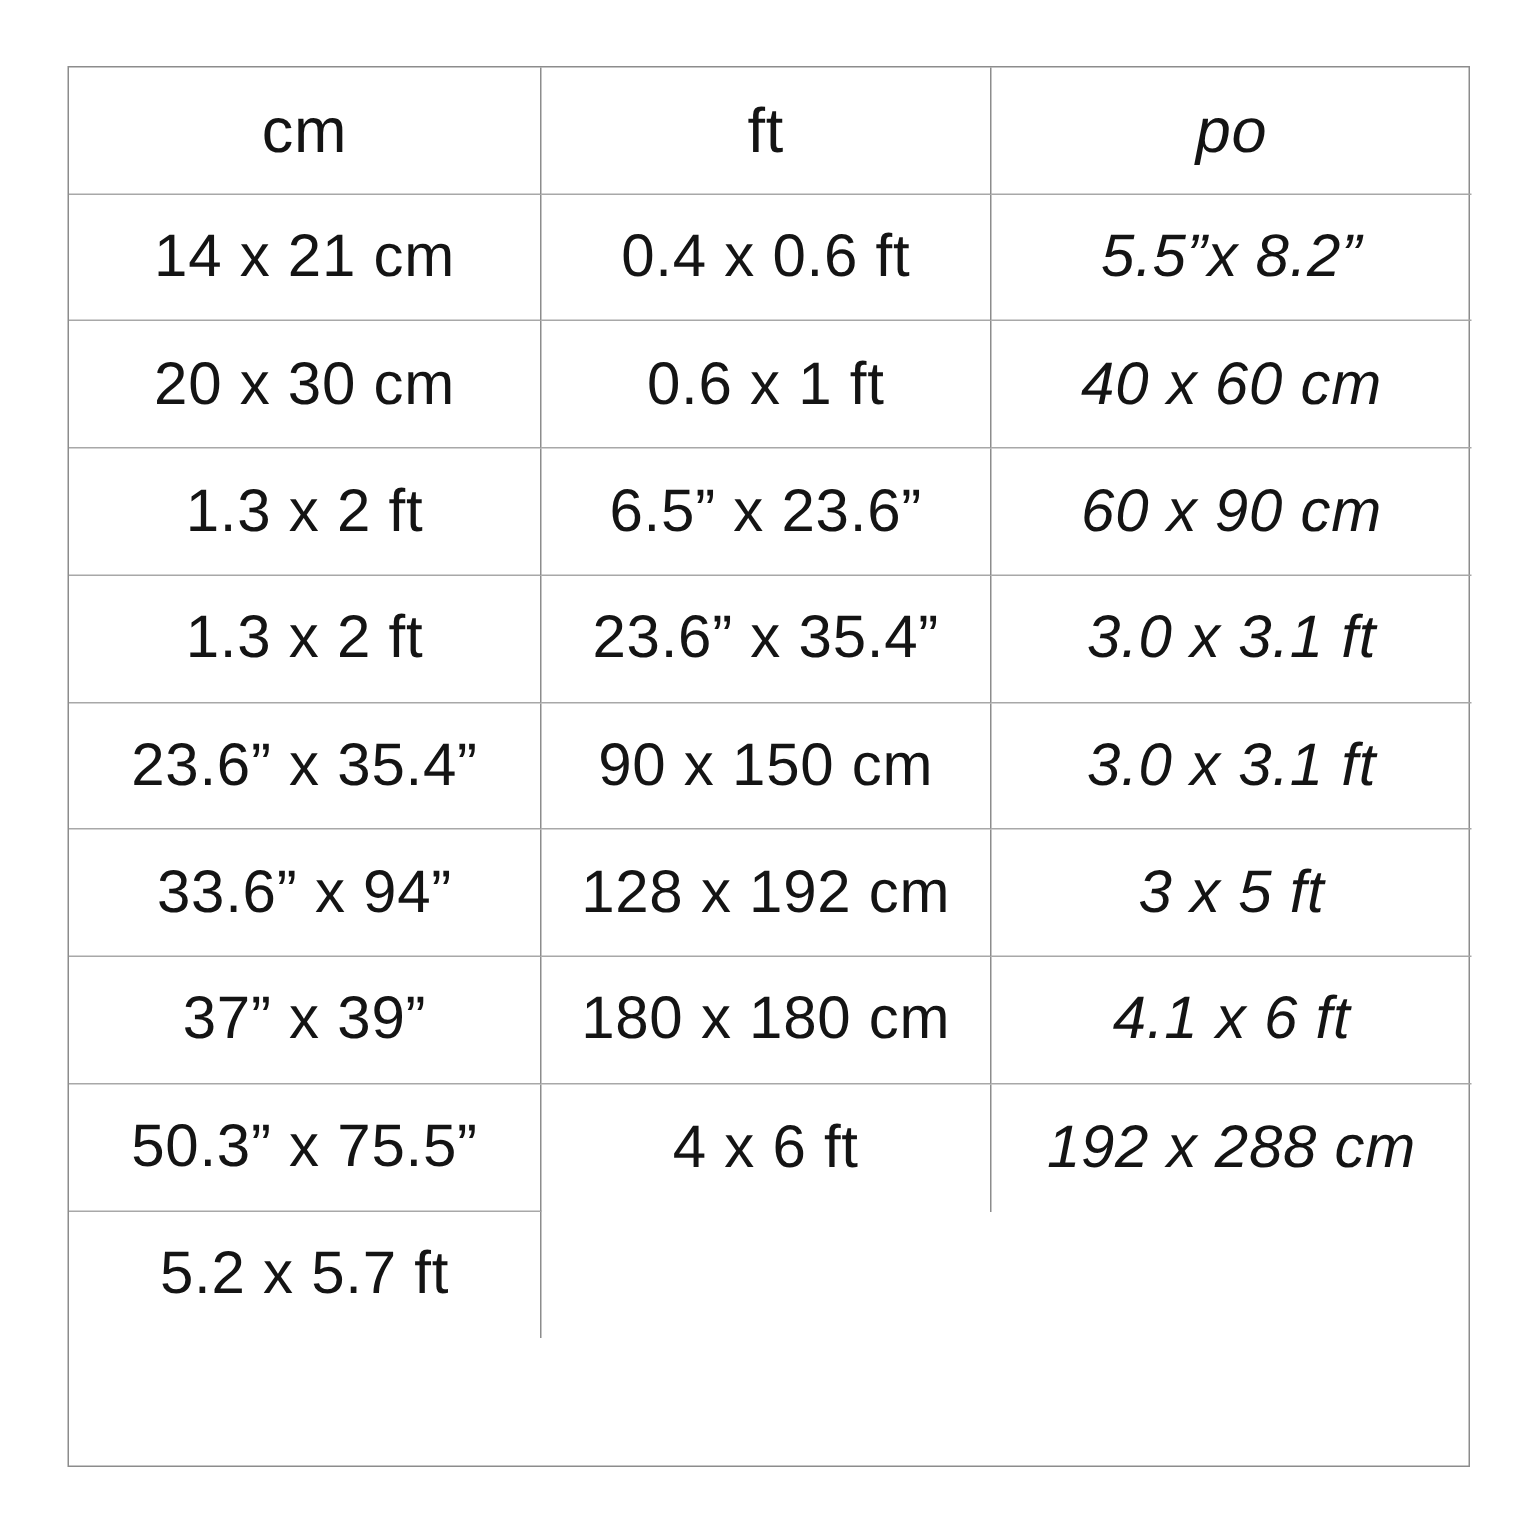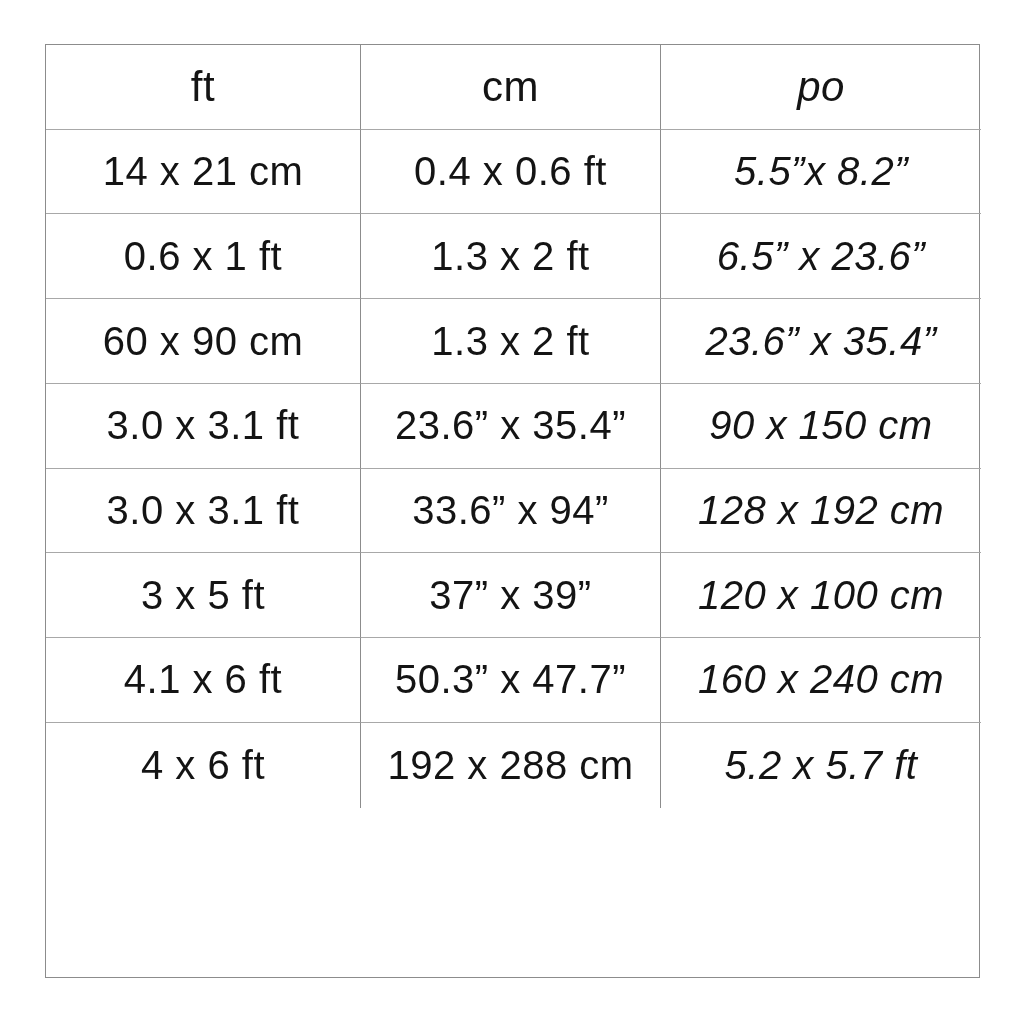--- a/index.html
+++ b/index.html
@@ -45,50 +45,51 @@
   }
   .header-cell {
     font-size: 42px;
     font-weight: 500;
   }
 </style>
 </head>
 <body>
 
 <div class="size-table">
+  <div class="cell header-cell">cm</div>
   <div class="cell header-cell">ft</div>
-  <div class="cell header-cell">cm</div>
   <div class="cell header-cell">po</div>
 
   <div class="cell">14 x 21 cm</div>
   <div class="cell">0.4 x 0.6 ft</div>
   <div class="cell">5.5”x 8.2”</div>
 
+  <div class="cell">20 x 30 cm</div>
   <div class="cell">0.6 x 1 ft</div>
 
+  <div class="cell">40 x 60 cm</div>
   <div class="cell">1.3 x 2 ft</div>
   <div class="cell">6.5” x 23.6”</div>
 
   <div class="cell">60 x 90 cm</div>
   <div class="cell">1.3 x 2 ft</div>
   <div class="cell">23.6” x 35.4”</div>
 
   <div class="cell">3.0 x 3.1 ft</div>
   <div class="cell">23.6” x 35.4”</div>
 
   <div class="cell">90 x 150 cm</div>
   <div class="cell">3.0 x 3.1 ft</div>
   <div class="cell">33.6” x 94”</div>
 
   <div class="cell">128 x 192 cm</div>
   <div class="cell">3 x 5 ft</div>
   <div class="cell">37” x 39”</div>
 
-  <div class="cell">120 x 100 cm</div>
+  <div class="cell">180 x 180 cm</div>
   <div class="cell">4.1 x 6 ft</div>
-  <div class="cell">50.3” x 47.7”</div>
+  <div class="cell">50.3” x 75.5”</div>
 
-  <div class="cell">160 x 240 cm</div>
   <div class="cell">4 x 6 ft</div>
 
   <div class="cell">192 x 288 cm</div>
   <div class="cell">5.2 x 5.7 ft</div>
 </div>
 
 </body></html>

